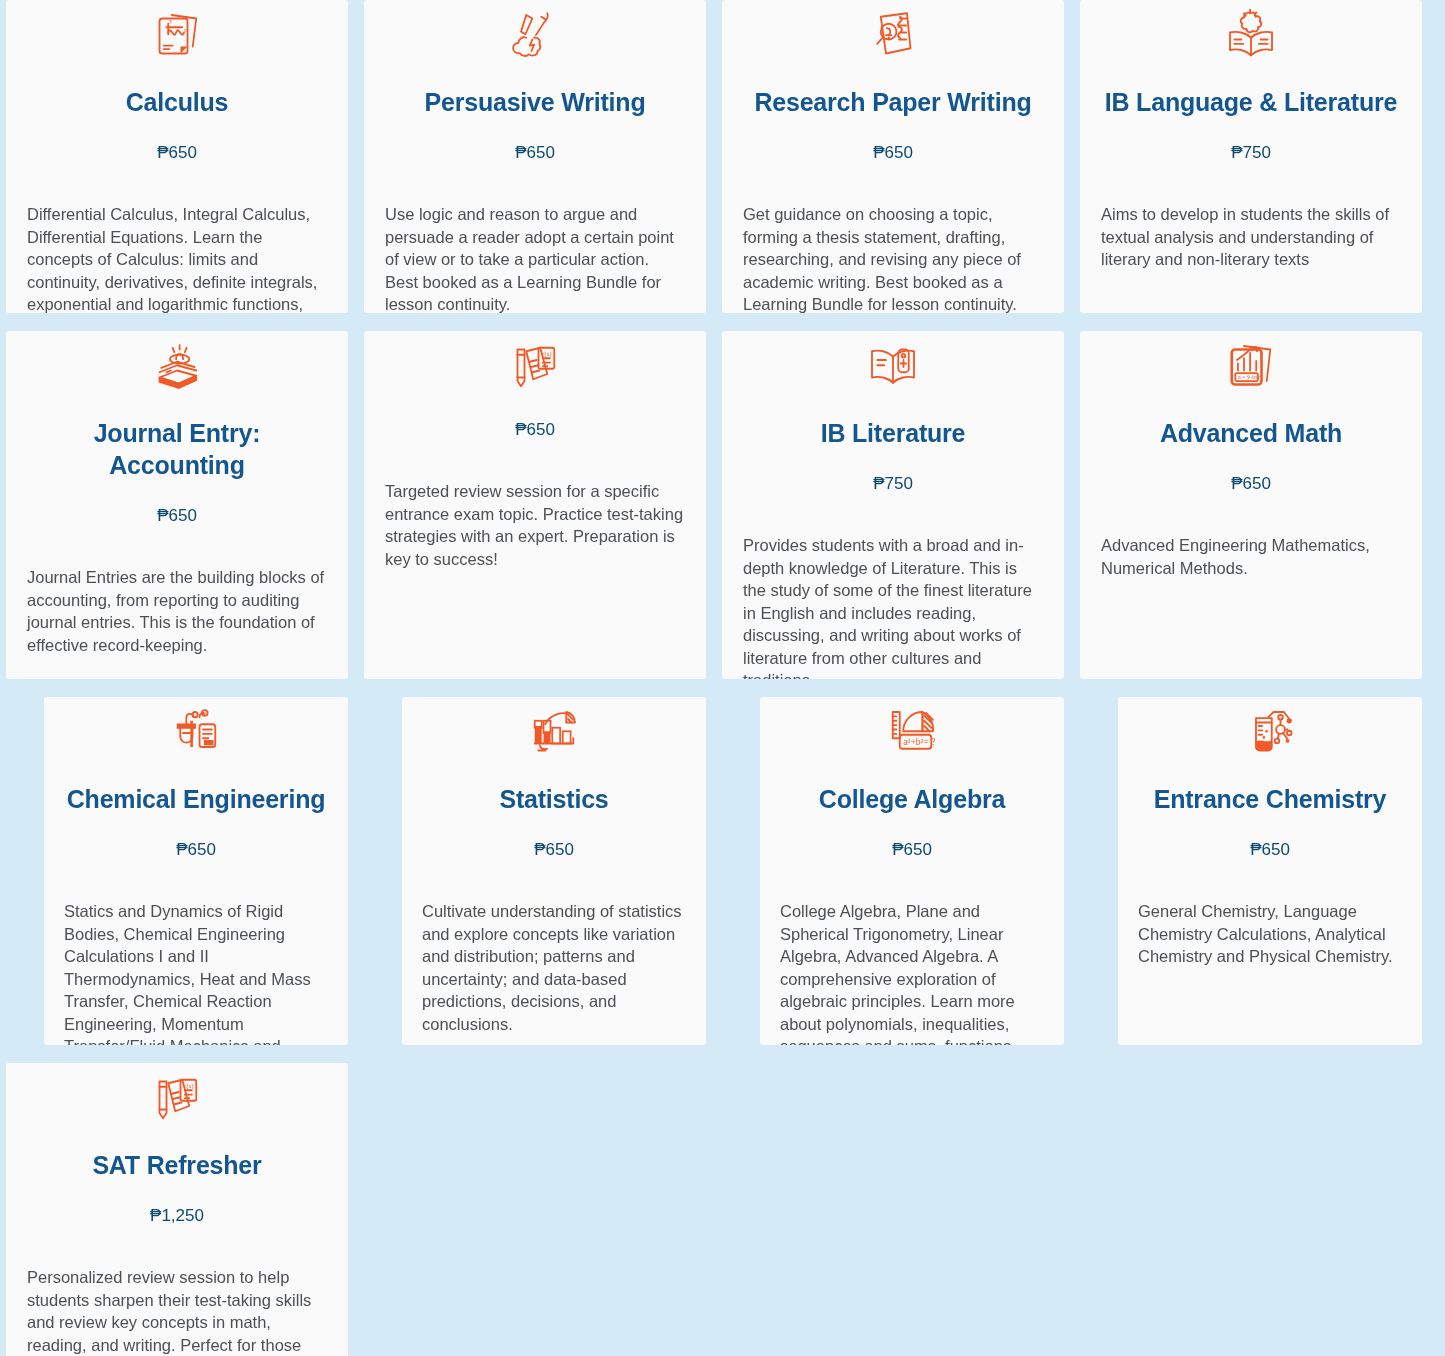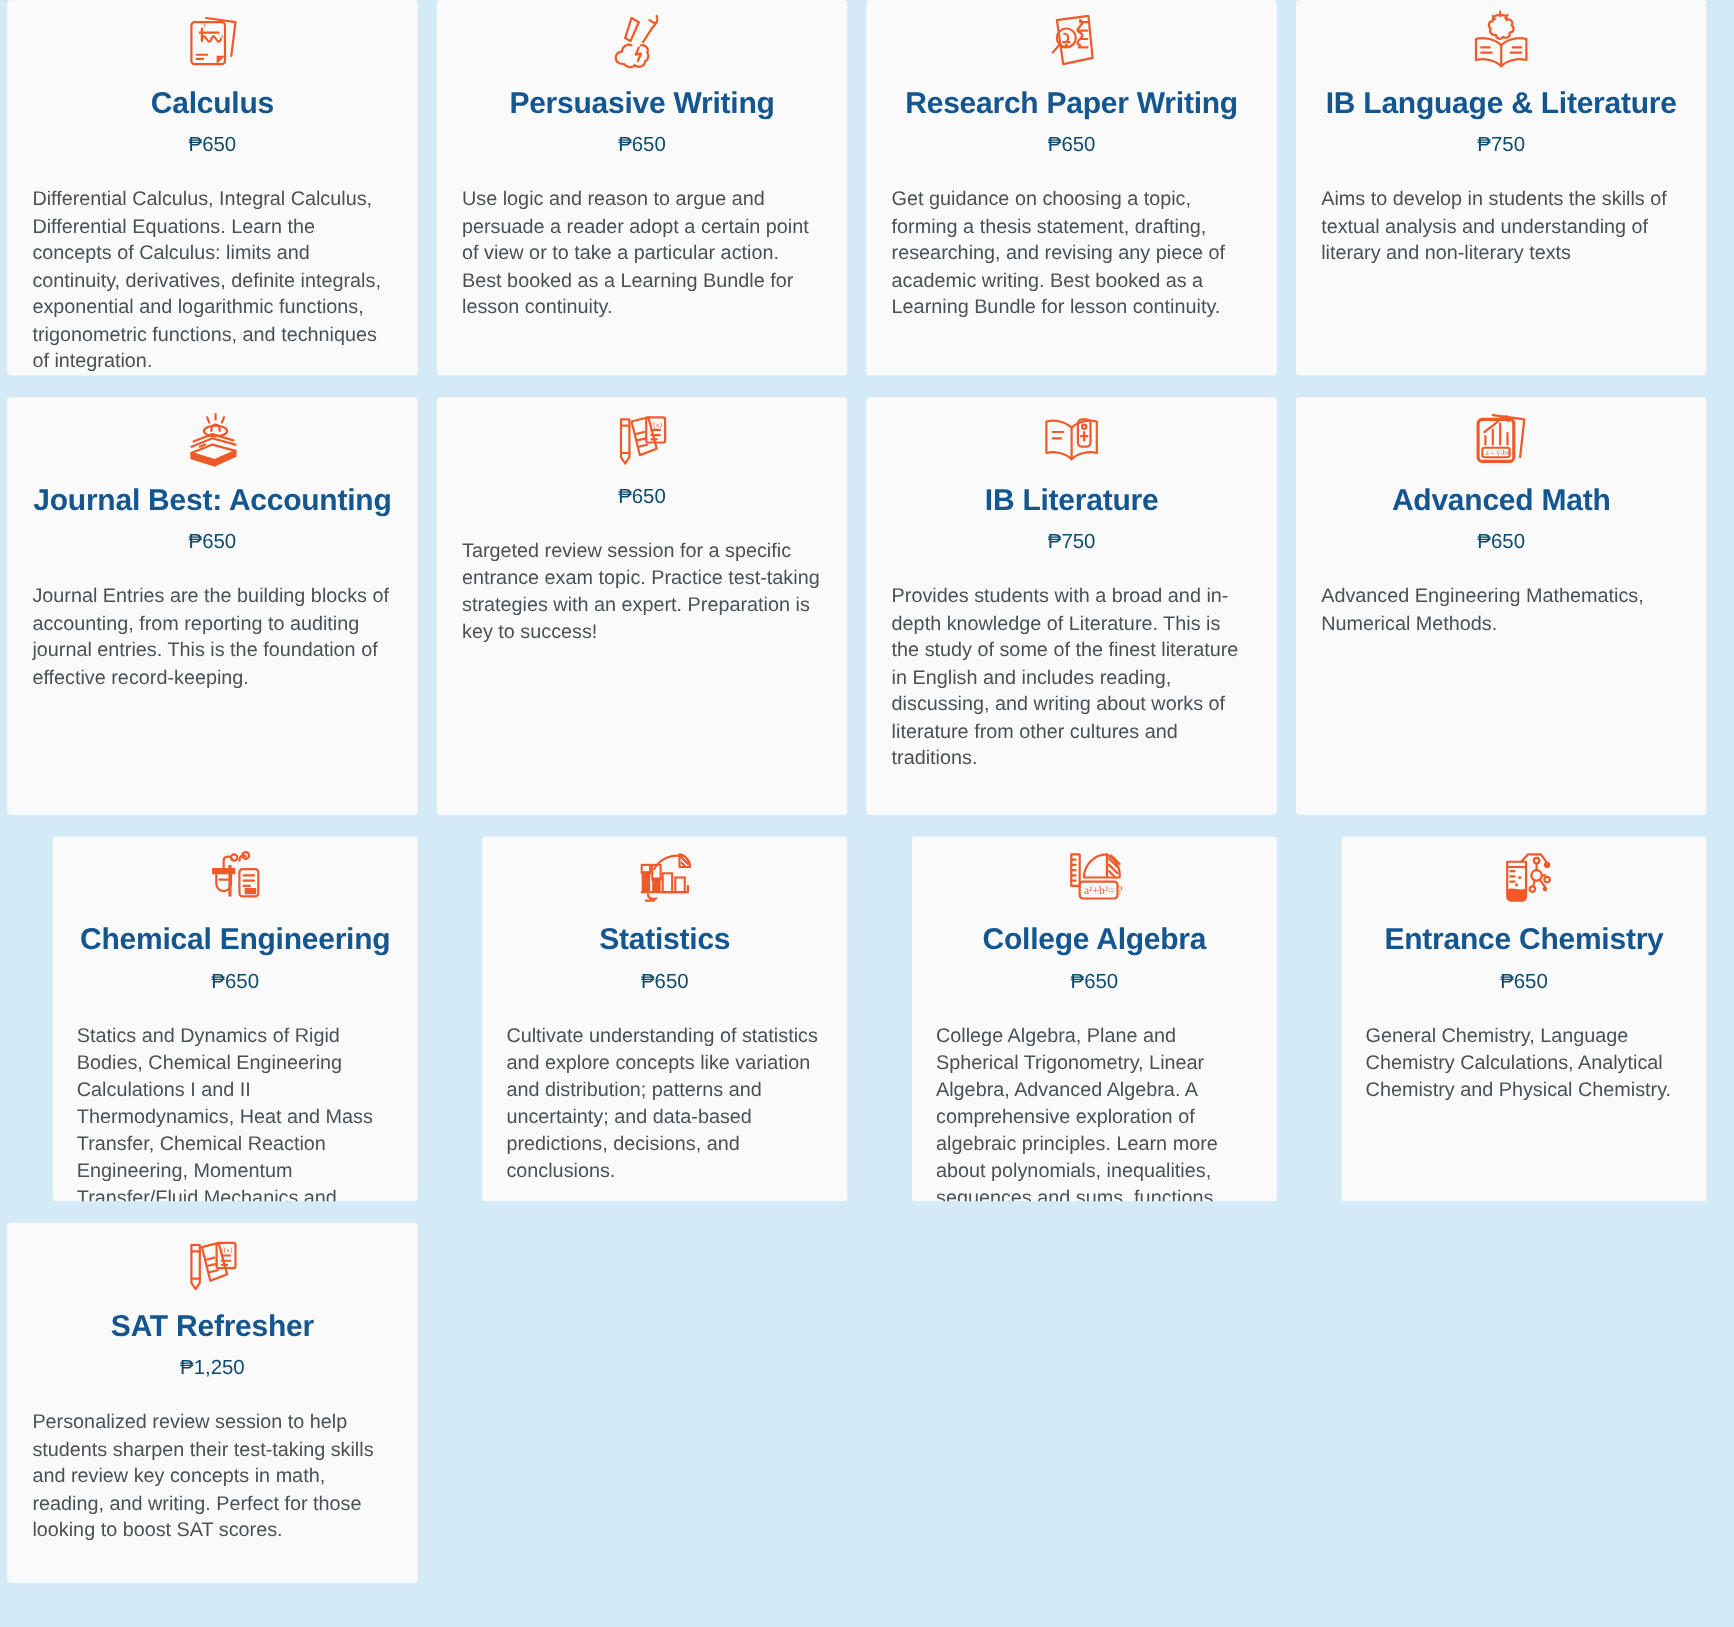--- a/index.html
+++ b/index.html
@@ -24,25 +24,26 @@
   }
   .card {
     background: #fbfafa;
     border-radius: 3px;
     box-sizing: border-box;
     padding: 0 20px 14px 20px;
     display: flex;
     flex-direction: column;
     align-items: center;
     overflow: hidden;
+    gap: 16px;
   }
   
   .row1 { height: 313px; }
   .row2 { height: 348px; }
-  .row3 { height: 304px; margin-left: 38px; }
+  .row3 { height: 348px; margin-left: 38px; }
   .row4 { height: 300px; }
 
   .card-icon {
     margin-top: 8px;
     height: 56px;
     display: flex;
     align-items: center;
     justify-content: center;
   }
   .card-icon svg { display: block; }
@@ -144,21 +145,21 @@
         <path fill="#ef5a28" stroke="#ef5a28" stroke-width="2" stroke-linejoin="round" d="M12 44 v5 l22 7 v-5 z"></path>
         <path fill="#ef5a28" stroke="#ef5a28" stroke-width="2" stroke-linejoin="round" d="M34 51 v5 l20 -9 v-5 z"></path>
         <path fill="none" stroke="#ef5a28" stroke-width="2.1" stroke-linecap="round" stroke-linejoin="round" d="M12 38 l20 -8 l22 6"></path>
         <path fill="none" stroke="#ef5a28" stroke-width="2.1" stroke-linecap="round" stroke-linejoin="round" d="M14 33 l18 -7 l20 6"></path>
         <path fill="none" stroke="#ef5a28" stroke-width="2.1" stroke-linecap="round" stroke-linejoin="round" d="M20 38 l5 -2"></path>
         <ellipse fill="none" stroke="#ef5a28" stroke-width="2.1" stroke-linecap="round" stroke-linejoin="round" cx="35" cy="23" rx="11" ry="5"></ellipse>
         <path fill="none" stroke="#ef5a28" stroke-width="2.1" stroke-linecap="round" stroke-linejoin="round" d="M31 23 c0 -4 1 -6 4 -6 c3 0 4 2 4 6"></path>
         <path fill="none" stroke="#ef5a28" stroke-width="2.1" stroke-linecap="round" stroke-linejoin="round" d="M27 10 l2 5 M35 7 l0 5 M43 10 l-2 5"></path>
       </svg>
       </div>
-      <div class="card-title">Journal Best: Accounting</div>
+      <div class="card-title">Journal Entry: Accounting</div>
       <div class="card-price">₱650</div>
       <div class="card-desc">Journal Entries are the building blocks of accounting, from reporting to auditing journal entries. This is the foundation of effective record-keeping.</div>
     </div>
     <div class="card row2">
       <div class="card-icon">
         <svg width="56" height="56" viewBox="0 0 64 64">
         <path fill="none" stroke="#ef5a28" stroke-width="2.1" stroke-linecap="round" stroke-linejoin="round" d="M12 12 h8 v36 l-4 6 l-4 -6 z"></path>
         <path fill="none" stroke="#ef5a28" stroke-width="2.1" stroke-linecap="round" stroke-linejoin="round" d="M12 18 h8 M12 44 h8"></path>
         <path fill="none" stroke="#ef5a28" stroke-width="2.1" stroke-linecap="round" stroke-linejoin="round" d="M22 14 l16 -4 l8 30 l-16 6 z"></path>
         <path fill="none" stroke="#ef5a28" stroke-width="2.1" stroke-linecap="round" stroke-linejoin="round" d="M26 26 l8 -2 M27 32 l9 -2 M29 38 l8 -2"></path>

